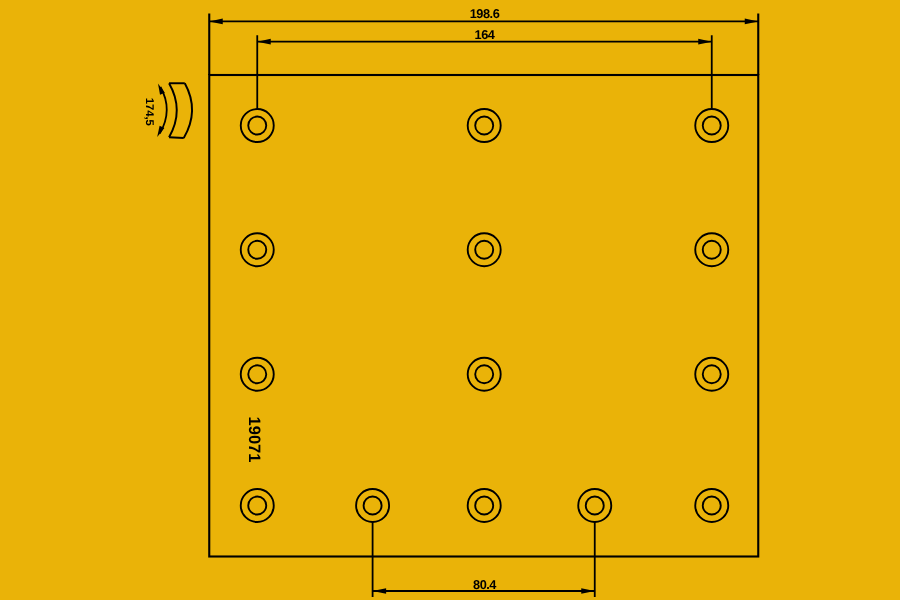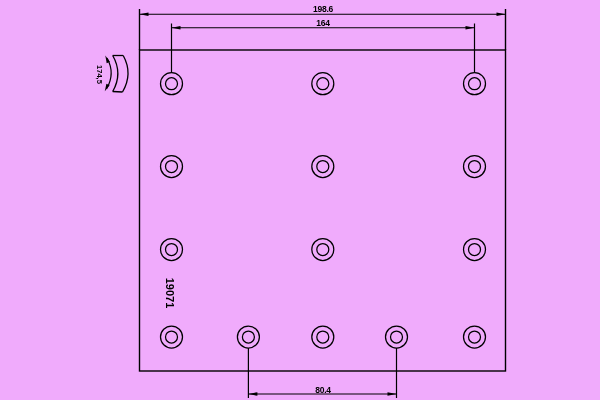--- a/index.html
+++ b/index.html
@@ -1,16 +1,16 @@
 <!DOCTYPE html>
 <html><head>
 <meta charset="utf-8">
 <style>
   html,body{margin:0;padding:0;background:#fff;}
-  .page{width:600px;height:400px;position:relative;background:#f0abfc;overflow:hidden;}
+  .page{width:600px;height:400px;position:relative;background:#eab308;overflow:hidden;}
   text{font-family:"Liberation Sans",sans-serif;fill:#000;}
 </style>
 </head>
 <body>
 <div class="page">
 <svg width="600" height="400" viewBox="0 0 600 400" shape-rendering="auto">
 
   <rect x="139.5" y="50" width="366" height="321" fill="none" stroke="#000" stroke-width="1.4"></rect>
 
   <line x1="139.5" y1="50" x2="139.5" y2="9" stroke="#000" stroke-width="1.4"></line>

